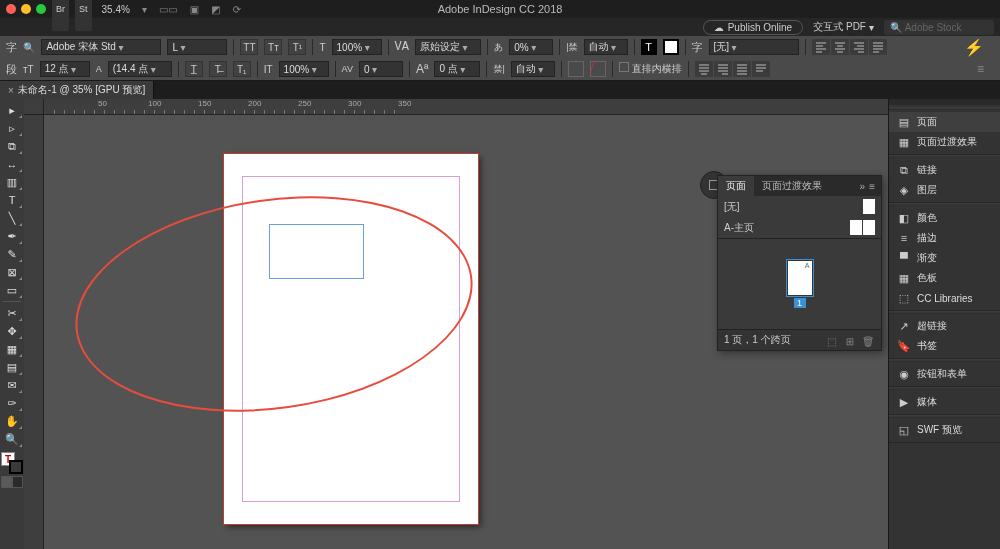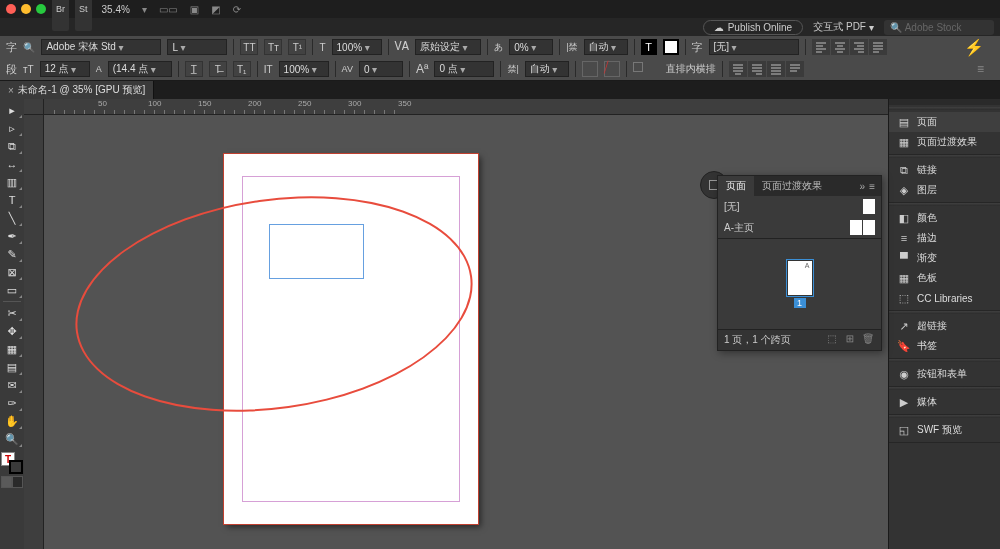--- a/index.html
+++ b/index.html
@@ -78,21 +78,21 @@
 .pages-panel .tabs .more { margin-left: auto; padding: 0 6px; display:flex; align-items:center; color:#aaa; font-size:10px; gap:4px;}
 .pages-panel .master-list { border-bottom: 1px solid #222; }
 .pages-panel .master-list .item { display:flex; align-items:center; justify-content:space-between; padding: 3px 6px; font-size:10px; }
 .pages-panel .master-list .thumb { display:flex; gap:1px; }
 .pages-panel .master-list .thumb .pg { width:12px; height:15px; background:#fff; }
 .pages-panel .pages-area { height: 90px; display:flex; align-items:center; justify-content:center; background:#3a3a3a; }
 .pages-panel .page-thumb { width: 26px; height: 36px; background:#fff; border:1px solid #333; position:relative; }
 .pages-panel .page-thumb::after { content:"A"; position:absolute; top:1px; right:2px; font-size:7px; color:#666; }
 .pages-panel .page-thumb-sel { outline: 1px solid #3b8fd6; }
 .pages-panel .page-num { text-align:center; font-size:9px; background:#3b8fd6; color:#fff; width:12px; margin:2px auto 0; }
-.pages-panel .footer { display:flex; align-items:flex-start; padding:3px 6px; font-size:10px; background:#333; border-top:1px solid #222; gap:4px;}
+.pages-panel .footer { display:flex; align-items:flex-end; padding:3px 6px; font-size:10px; background:#333; border-top:1px solid #222; gap:4px;}
 .pages-panel .footer .spacer { flex:1; }
 .pages-panel .footer .ib { color:#888; width:14px; text-align:center; }
 
 
 .corner-circle { position:absolute; right: 272px; top: 72px; width:28px; height:28px; border-radius:50%; background:#333; display:flex; align-items:center; justify-content:center; border:1px solid #222; }
 .corner-circle .sq { width:10px; height:10px; border:1px solid #999; }
 
 
 .right-dock { width: 112px; background: #333; border-left: 1px solid #1a1a1a; display:flex; flex-direction:column; }
 .right-dock .collapse { height: 6px; background: #2a2a2a; margin-bottom: 2px; }
@@ -114,20 +114,21 @@
     <div class="tlight green"></div>
   </div>
   <span class="badge">Br</span>
   <span class="badge">St</span>
   <span class="zoom">35.4%</span>
   <span class="glyph">▾</span>
   <span class="glyph">▭▭</span>
   <span class="glyph">▣</span>
   <span class="glyph">◩</span>
   <span class="glyph">⟳</span>
+  <div class="title">Adobe InDesign CC 2018</div>
 </div>
 
 <div class="menubar">
   <div class="pill">
     <span>☁</span>
     <span>Publish Online</span>
   </div>
   <div class="dd">
     <span>交互式 PDF</span>
     <span>▾</span>
@@ -250,37 +251,37 @@
         <span class="dd">▾</span>
       </div>
     <span class="sep"></span>
     <span style="font-size:9px;">AV</span>
     <div class="field" style="width:44px">
         <span>0</span>
         <span class="dd">▾</span>
       </div>
     <span class="sep"></span>
     <span style="font-size:12px;">Aª</span>
-    <div class="field" style="width:60px">
+    <div class="field" style="width:46px">
         <span>0 点</span>
         <span class="dd">▾</span>
       </div>
     <span class="sep"></span>
     <span style="font-size:9px;">禁|</span>
     <div class="field" style="width:44px">
         <span>自动</span>
         <span class="dd">▾</span>
       </div>
     <span class="sep"></span>
     <div style="width:16px;height:16px;border:1px solid #666;"></div>
     <div style="width:16px;height:16px;border:1px solid #666;position:relative;">
         <span style="position:absolute;left:-1px;top:-3px;color:#c33;font-size:14px;">⧸</span>
       </div>
     <span class="sep"></span>
-    <label style="display:flex;align-items:flex-start;gap:20px;">
+    <label style="display:flex;align-items:flex-start;">
         <span class="checkbox"></span>
         <span>直排内横排</span>
       </label>
 
     <span class="sep"></span>
     <div class="alignblk">
       <div class="ab">
           <svg viewBox="0 0 12 12">
             <line class="aline" x1="1" y1="2" x2="11" y2="2"></line>
             <line class="aline" x1="1" y1="5" x2="11" y2="5"></line>

